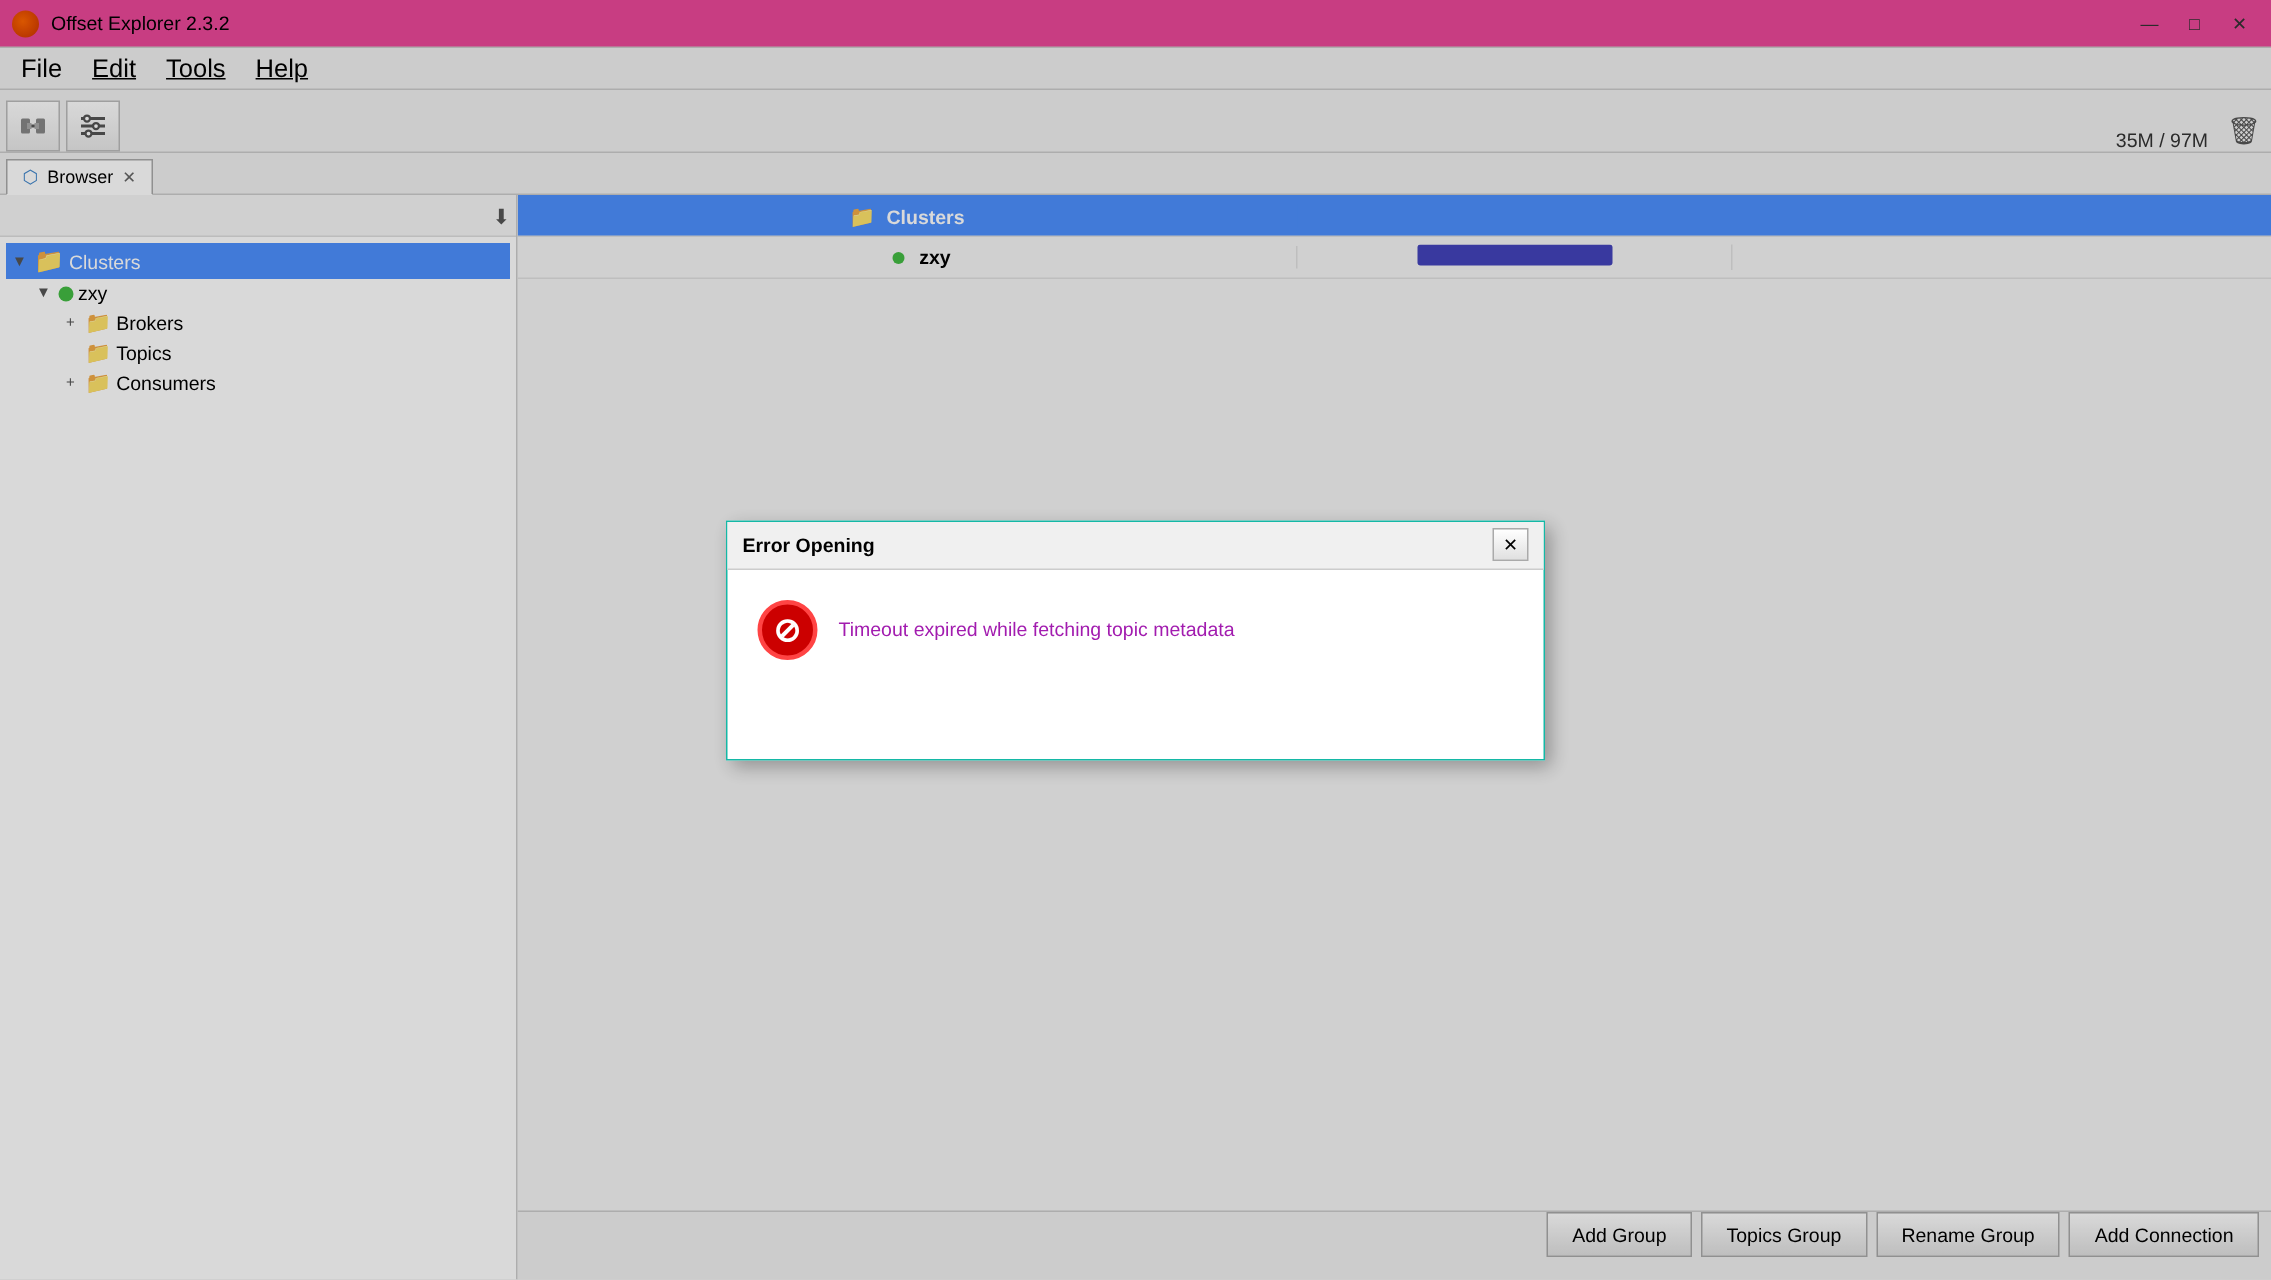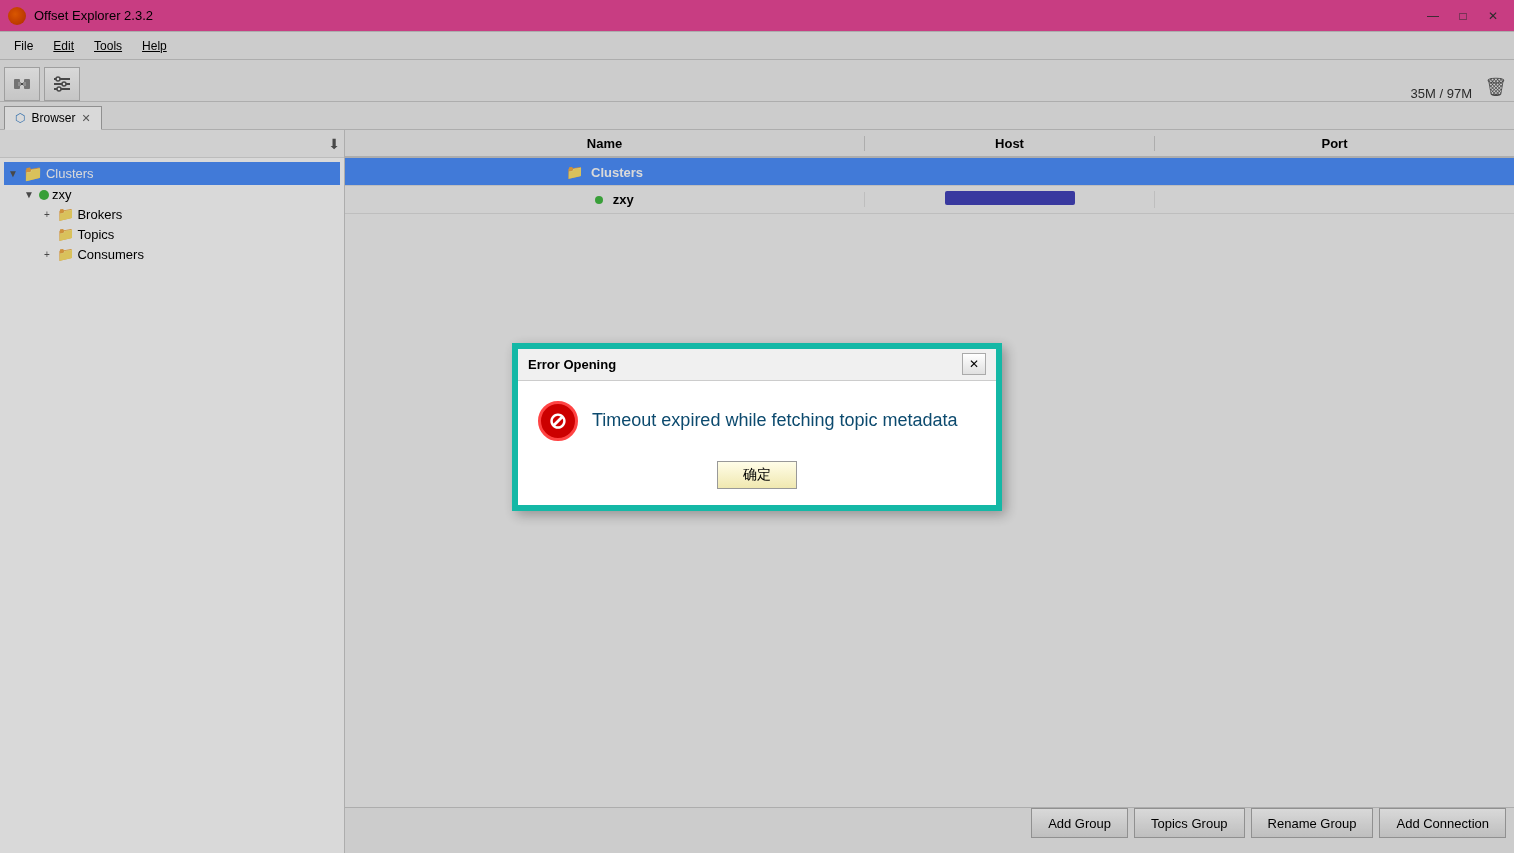--- a/index.html
+++ b/index.html
@@ -60,21 +60,21 @@
       height: 28px;
       background: #f0f0f0;
       display: flex;
       align-items: center;
       border-bottom: 1px solid #ccc;
       padding: 0 4px;
     }
     .menu-item {
       padding: 4px 10px;
       cursor: pointer;
-      font-size: 12px;
+      font-size: 17px;
       color: #000;
       text-decoration: underline;
     }
     .menu-item:first-child { text-decoration-color: transparent; }
 
     
     .toolbar {
       height: 42px;
       background: #f0f0f0;
       display: flex;
@@ -293,23 +293,23 @@
       top: 0; left: 0;
       width: 100%; height: 100%;
       background: rgba(0,0,0,0.15);
       display: flex;
       align-items: center;
       justify-content: center;
       z-index: 100;
     }
     .modal-dialog {
       background: #fff;
-      border: 6px solid #14b8a6;
+      border: 1px solid #14b8a6;
       box-shadow: 4px 4px 12px rgba(0,0,0,0.3);
-      width: 490px;
+      width: 546px;
       min-height: 160px;
     }
     .modal-title-bar {
       height: 32px;
       background: #f0f0f0;
       border-bottom: 1px solid #ccc;
       display: flex;
       align-items: center;
       justify-content: space-between;
       padding: 0 10px;
@@ -342,21 +342,21 @@
       background: #cc0000;
       border: 3px solid #ff4444;
       display: flex;
       align-items: center;
       justify-content: center;
       color: #fff;
       font-size: 22px;
       font-weight: bold;
       flex-shrink: 0;
     }
-    .modal-message { font-size: 18px; color: #0c4a6e; }
+    .modal-message { font-size: 13px; color: #a21caf; }
     .modal-footer {
       display: flex;
       justify-content: center;
     }
     .modal-ok-btn {
       width: 80px;
       height: 28px;
       border: 1px solid #999;
       background: linear-gradient(to bottom, #fffde8, #f0e8b0);
       cursor: pointer;
@@ -452,25 +452,20 @@
 
       <div class="tree-node" style="padding-left:36px;">
         <span class="tree-toggle">+</span>
         <span style="font-size:14px; color:#e8a020;">📁</span>
         <span class="tree-label">Consumers</span>
       </div>
     </div>
   </div>
 
   <div class="right-panel">
-    <div class="table-header">
-      <div class="col-name">Name</div>
-      <div class="col-host">Host</div>
-      <div class="col-port">Port</div>
-    </div>
     <div class="table-body">
 
       <div class="table-row selected">
         <div class="table-cell col-name" style="width:520px; border-right:1px solid #4d90fe;">
           <span style="font-size:14px; color:#ffdd88; margin-right:4px;">📁</span>
           <span>Clusters</span>
         </div>
         <div class="table-cell col-host" style="width:290px; border-right:1px solid #4d90fe;"></div>
         <div class="table-cell col-port"></div>
       </div>
@@ -501,18 +496,15 @@
       <span class="modal-title">Error Opening</span>
       <button class="modal-close-btn">✕</button>
     </div>
     <div class="modal-body">
       <div class="modal-content-row">
         <div class="error-icon">
           <span>⊘</span>
         </div>
         <span class="modal-message">Timeout expired while fetching topic metadata</span>
       </div>
-      <div class="modal-footer">
-        <button class="modal-ok-btn">确定</button>
-      </div>
     </div>
   </div>
 </div>
 
 </body></html>

